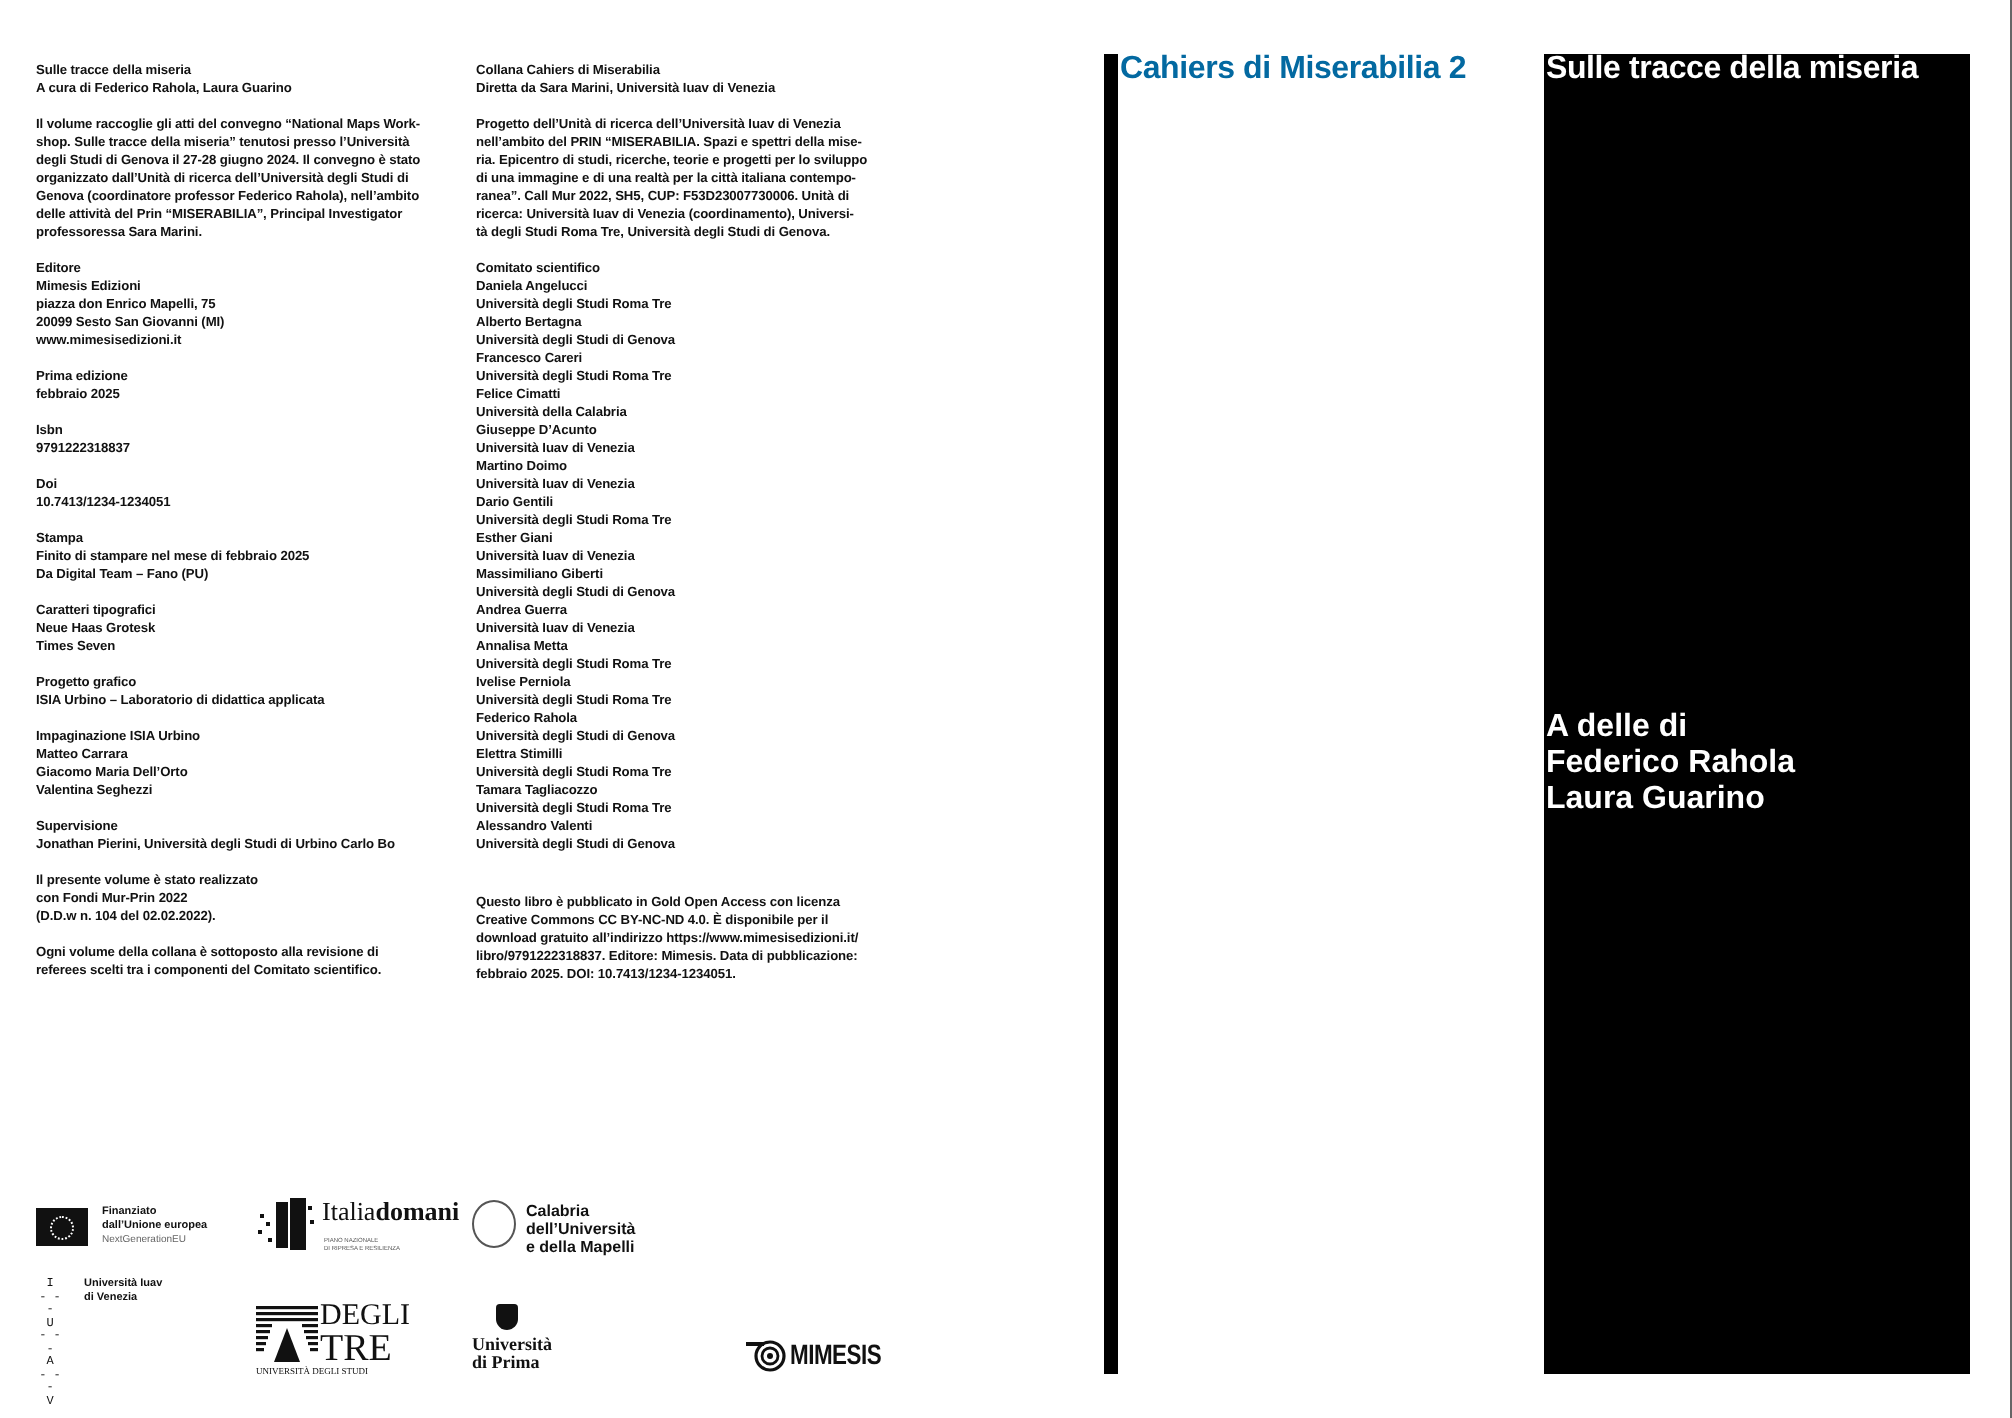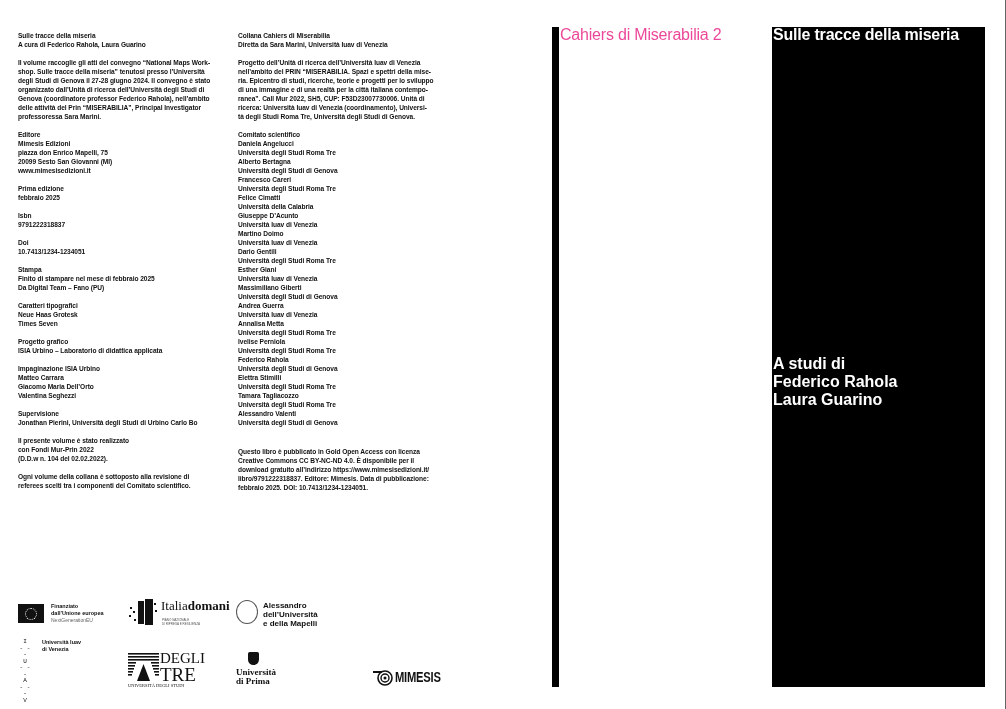--- a/index.html
+++ b/index.html
@@ -5,21 +5,21 @@
   html, body { margin:0; padding:0; background:#fff; }
   body { width:1006px; height:709px; position:relative; overflow:hidden; font-family:"Liberation Sans", sans-serif; color:#111; }
   .col { position:absolute; font-size:6.6px; line-height:9px; font-weight:bold; letter-spacing:-0.05px; }
   .col p { margin:0 0 9px 0; white-space:pre-line; }
   .col .line { display:block; white-space:nowrap; }
   #col-left { left:18px; top:31px; width:215px; }
   #col-mid { left:238px; top:31px; width:215px; }
   #col-mid .legal { position:absolute; top:416px; left:0; width:215px; }
   .sep { position:absolute; left:1005px; top:0; width:1px; height:709px; background:#666; }
   .spine-bar { position:absolute; left:552px; top:27px; width:7px; height:660px; background:#000; }
-  .spine-title { position:absolute; left:560px; top:26px; font-size:16px; font-weight:normal; color:#ec4899; white-space:nowrap; letter-spacing:-0.2px; }
+  .spine-title { position:absolute; left:560px; top:26px; font-size:16px; font-weight:bold; color:#0369a1; white-space:nowrap; letter-spacing:-0.2px; }
   .cover { position:absolute; left:772px; top:27px; width:213px; height:660px; background:#000; color:#fff; }
   .cover-title { position:absolute; left:1px; top:-1px; font-size:16px; font-weight:bold; white-space:nowrap; letter-spacing:-0.2px; }
   .cover-editors { position:absolute; left:1px; top:328px; font-size:16px; line-height:18px; font-weight:bold; }
   .cover-editors span { display:block; }
   .logo { position:absolute; color:#111; }
   .eu-flag { position:absolute; left:18px; top:604px; width:26px; height:19px; background:#111; }
   .eu-flag::after { content:""; position:absolute; left:7px; top:4px; width:10px; height:10px; border:1px dotted #fff; border-radius:50%; }
   .eu-text { left:51px; top:603px; font-size:5.5px; line-height:7px; font-weight:bold; }
   .eu-text .sub { font-weight:normal; color:#666; font-size:5px; }
   .italia { left:128px; top:598px; }
@@ -147,21 +147,21 @@
   <span class="name"><span>Italia</span><b>domani</b></span>
   <span class="tag">
       <span style="display:block">PIANO NAZIONALE</span>
       <span style="display:block">DI RIPRESA E RESILIENZA</span>
     </span>
 </div>
 
 <div class="logo mur">
   <div class="seal"></div>
   <div class="txt">
-    <span style="display:block">Alessandro</span>
+    <span style="display:block">Calabria</span>
     <span style="display:block">dell’Università</span>
     <span style="display:block">e della Mapelli</span>
   </div>
 </div>
 
 <div class="logo iuav">
   <div class="stack">
     <span style="display:block">I</span>
     <span style="display:block">- - -</span>
     <span style="display:block">U</span>
@@ -215,19 +215,19 @@
   </svg>
   <span class="txt">MIMESIS</span>
 </div>
 
 <div class="spine-bar"></div>
 <div class="spine-title">Cahiers di Miserabilia 2</div>
 
 <div class="cover">
   <div class="cover-title">Sulle tracce della miseria</div>
   <div class="cover-editors">
-    <span>A studi di</span>
+    <span>A delle di</span>
     <span>Federico Rahola</span>
     <span>Laura Guarino</span>
   </div>
 </div>
 
 <div class="sep"></div>
 
 </body></html>

